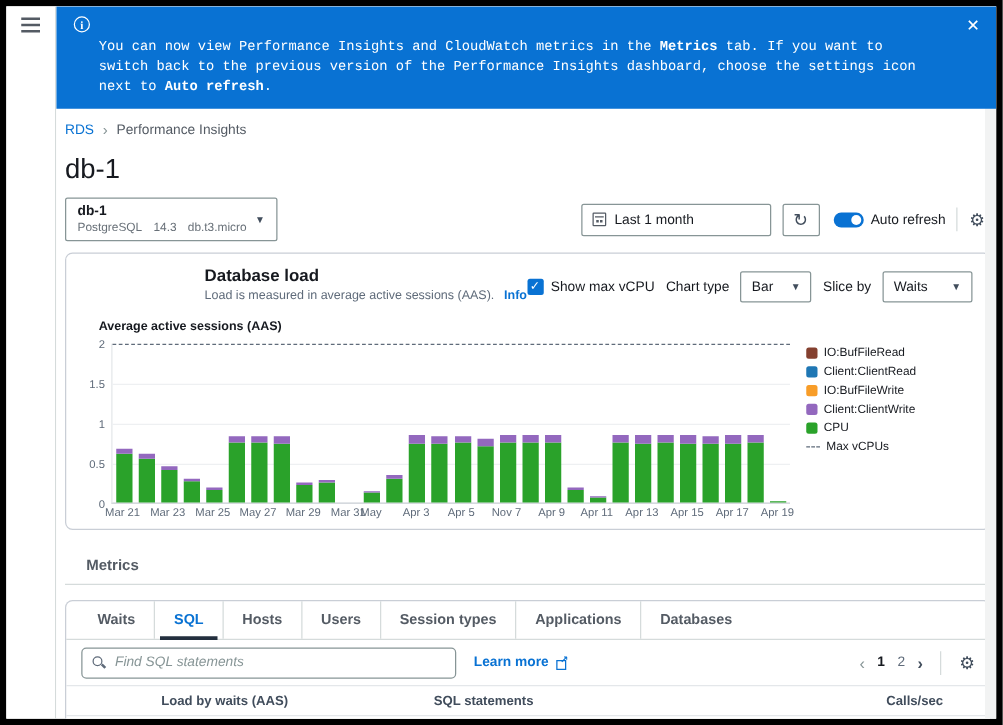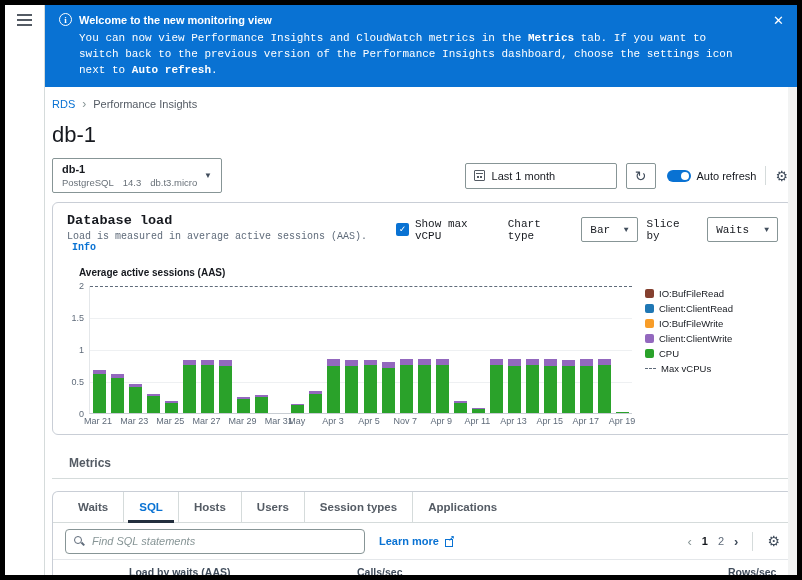--- a/index.html
+++ b/index.html
@@ -47,21 +47,21 @@
   .toggle-wrap { display:flex; align-items:center; gap:6px; margin-left:2px; }
   .toggle { width:24px; height:12px; border-radius:7px; background:#0972d3; position:relative; cursor:pointer; }
   .toggle::after { content:""; position:absolute; right:2px; top:2px; width:8px; height:8px; border-radius:50%; background:#fff; }
   .toggle-label { font-size:11px; color:#16191f; }
   .v-divider { width:1px; height:19px; background:#d5dbdb; }
   .gear { font-size:14px; color:#414d5c; cursor:pointer; line-height:14px; }
 
   
   .card { border:1px solid #c9ced6; border-radius:6px; background:#fff; margin-top:9px; width:741px; }
 
-  .card-header { display:flex; justify-content:center; align-items:flex-start; padding:10px 14px 6px 14px;font-family:Liberation Mono, monospace; }
+  .card-header { display:flex; justify-content:flex-end; align-items:flex-start; padding:10px 14px 6px 14px; }
   .card-title { font-size:13.5px; font-weight:bold; color:#16191f; }
   .card-sub { font-size:10px; color:#5f6b7a; margin-top:3px; }
   .card-sub .info-link { color:#0972d3; font-weight:bold; margin-left:5px; cursor:pointer; }
   .chart-controls { display:flex; align-items:center; gap:9px; margin-top:4px; }
   .checkbox-wrap { display:flex; align-items:center; gap:6px; }
   .checkbox { width:13px; height:13px; background:#0972d3; border-radius:2px; color:#fff; font-size:10px; line-height:13px; text-align:center; cursor:pointer; }
   .ctl-label { font-size:11px; color:#16191f; }
   .select-box { border:1px solid #879596; border-radius:2px; height:25px; display:flex; align-items:center; justify-content:space-between; padding:0 8px; font-size:11px; color:#16191f; background:#fff; cursor:pointer; }
   .select-chart-type { width:57px; }
   .select-slice-by { width:72px; }
@@ -143,21 +143,20 @@
         <span></span>
       </div>
   </div>
 
   <div class="main">
     <div class="edge-strip"></div>
 
     <div class="banner">
       <div class="banner-title-row">
         <span class="info-circle">i</span>
-        <span>Welcome to the new monitoring view</span>
       </div>
       <div class="banner-body">
         <span>You can now view Performance Insights and CloudWatch metrics in the </span><b>Metrics</b><span> tab. If you want to switch back to the previous version of the Performance Insights dashboard, choose the settings icon next to </span><b>Auto refresh</b><span>.</span>
       </div>
       <button class="banner-close">✕</button>
     </div>
 
     <div class="content">
 
       <div class="breadcrumb">
@@ -320,21 +319,21 @@
                 <div class="legend-item">
                   <span class="swatch-dash"></span>
                   <span>Max vCPUs</span>
                 </div>
               </div>
           </div>
           <div class="x-axis" id="x-axis">
               <span style="left: 9.03333px;">Mar 21</span>
               <span style="left: 45.1667px;">Mar 23</span>
               <span style="left: 81.3px;">Mar 25</span>
-              <span style="left: 117.433px;">Mar 27</span>
+              <span style="left: 117.433px;">May 27</span>
               <span style="left: 153.567px;">Mar 29</span>
               <span style="left: 189.7px;">Mar 31</span>
               <span style="left: 207.767px;">May</span>
               <span style="left: 243.9px;">Apr 3</span>
               <span style="left: 280.033px;">Apr 5</span>
               <span style="left: 316.167px;">Nov 7</span>
               <span style="left: 352.3px;">Apr 9</span>
               <span style="left: 388.433px;">Apr 11</span>
               <span style="left: 424.567px;">Apr 13</span>
               <span style="left: 460.7px;">Apr 15</span>
@@ -349,20 +348,21 @@
         </div>
 
       <div class="card dim-card">
         <div class="subtabs" id="subtabs">
             <div class="subtab">Waits</div>
             <div class="subtab active">SQL</div>
             <div class="subtab">Hosts</div>
             <div class="subtab">Users</div>
             <div class="subtab">Session types</div>
             <div class="subtab">Applications</div>
+            <div class="subtab">Databases</div>
           </div>
 
         <div class="toolbar">
           <div class="search-wrap">
             <span class="mag"></span>
             <input class="search-input" placeholder="Find SQL statements" style="">
           </div>
           <span class="learn-more">
             <span>Learn more</span>
             <span class="ext-icon"></span>
@@ -378,20 +378,21 @@
           </div>
           <div class="v-divider"></div>
           <span class="gear">⚙</span>
         </div>
 
         <div class="tbl">
           <div class="tbl-row tbl-header">
             <span class="hcell"></span>
             <span class="hcell"></span>
             <span class="hcell">Load by waits (AAS)</span>
+            <span class="hcell">SQL statements</span>
             <span class="hcell pad-l">Calls/sec</span>
             <span class="hcell pad-frag">Rows/sec</span>
           </div>
           <div id="tbl-body">
               <div class="tbl-row data-row">
                 <div><span class="radio"></span></div>
                 <div><span class="expander">+</span></div>
                 <div class="load-cell">
                   <span class="load-bar" style="width: 150px; background: rgb(42, 162, 42);"></span>
                   <span class="load-val">0.23</span>

